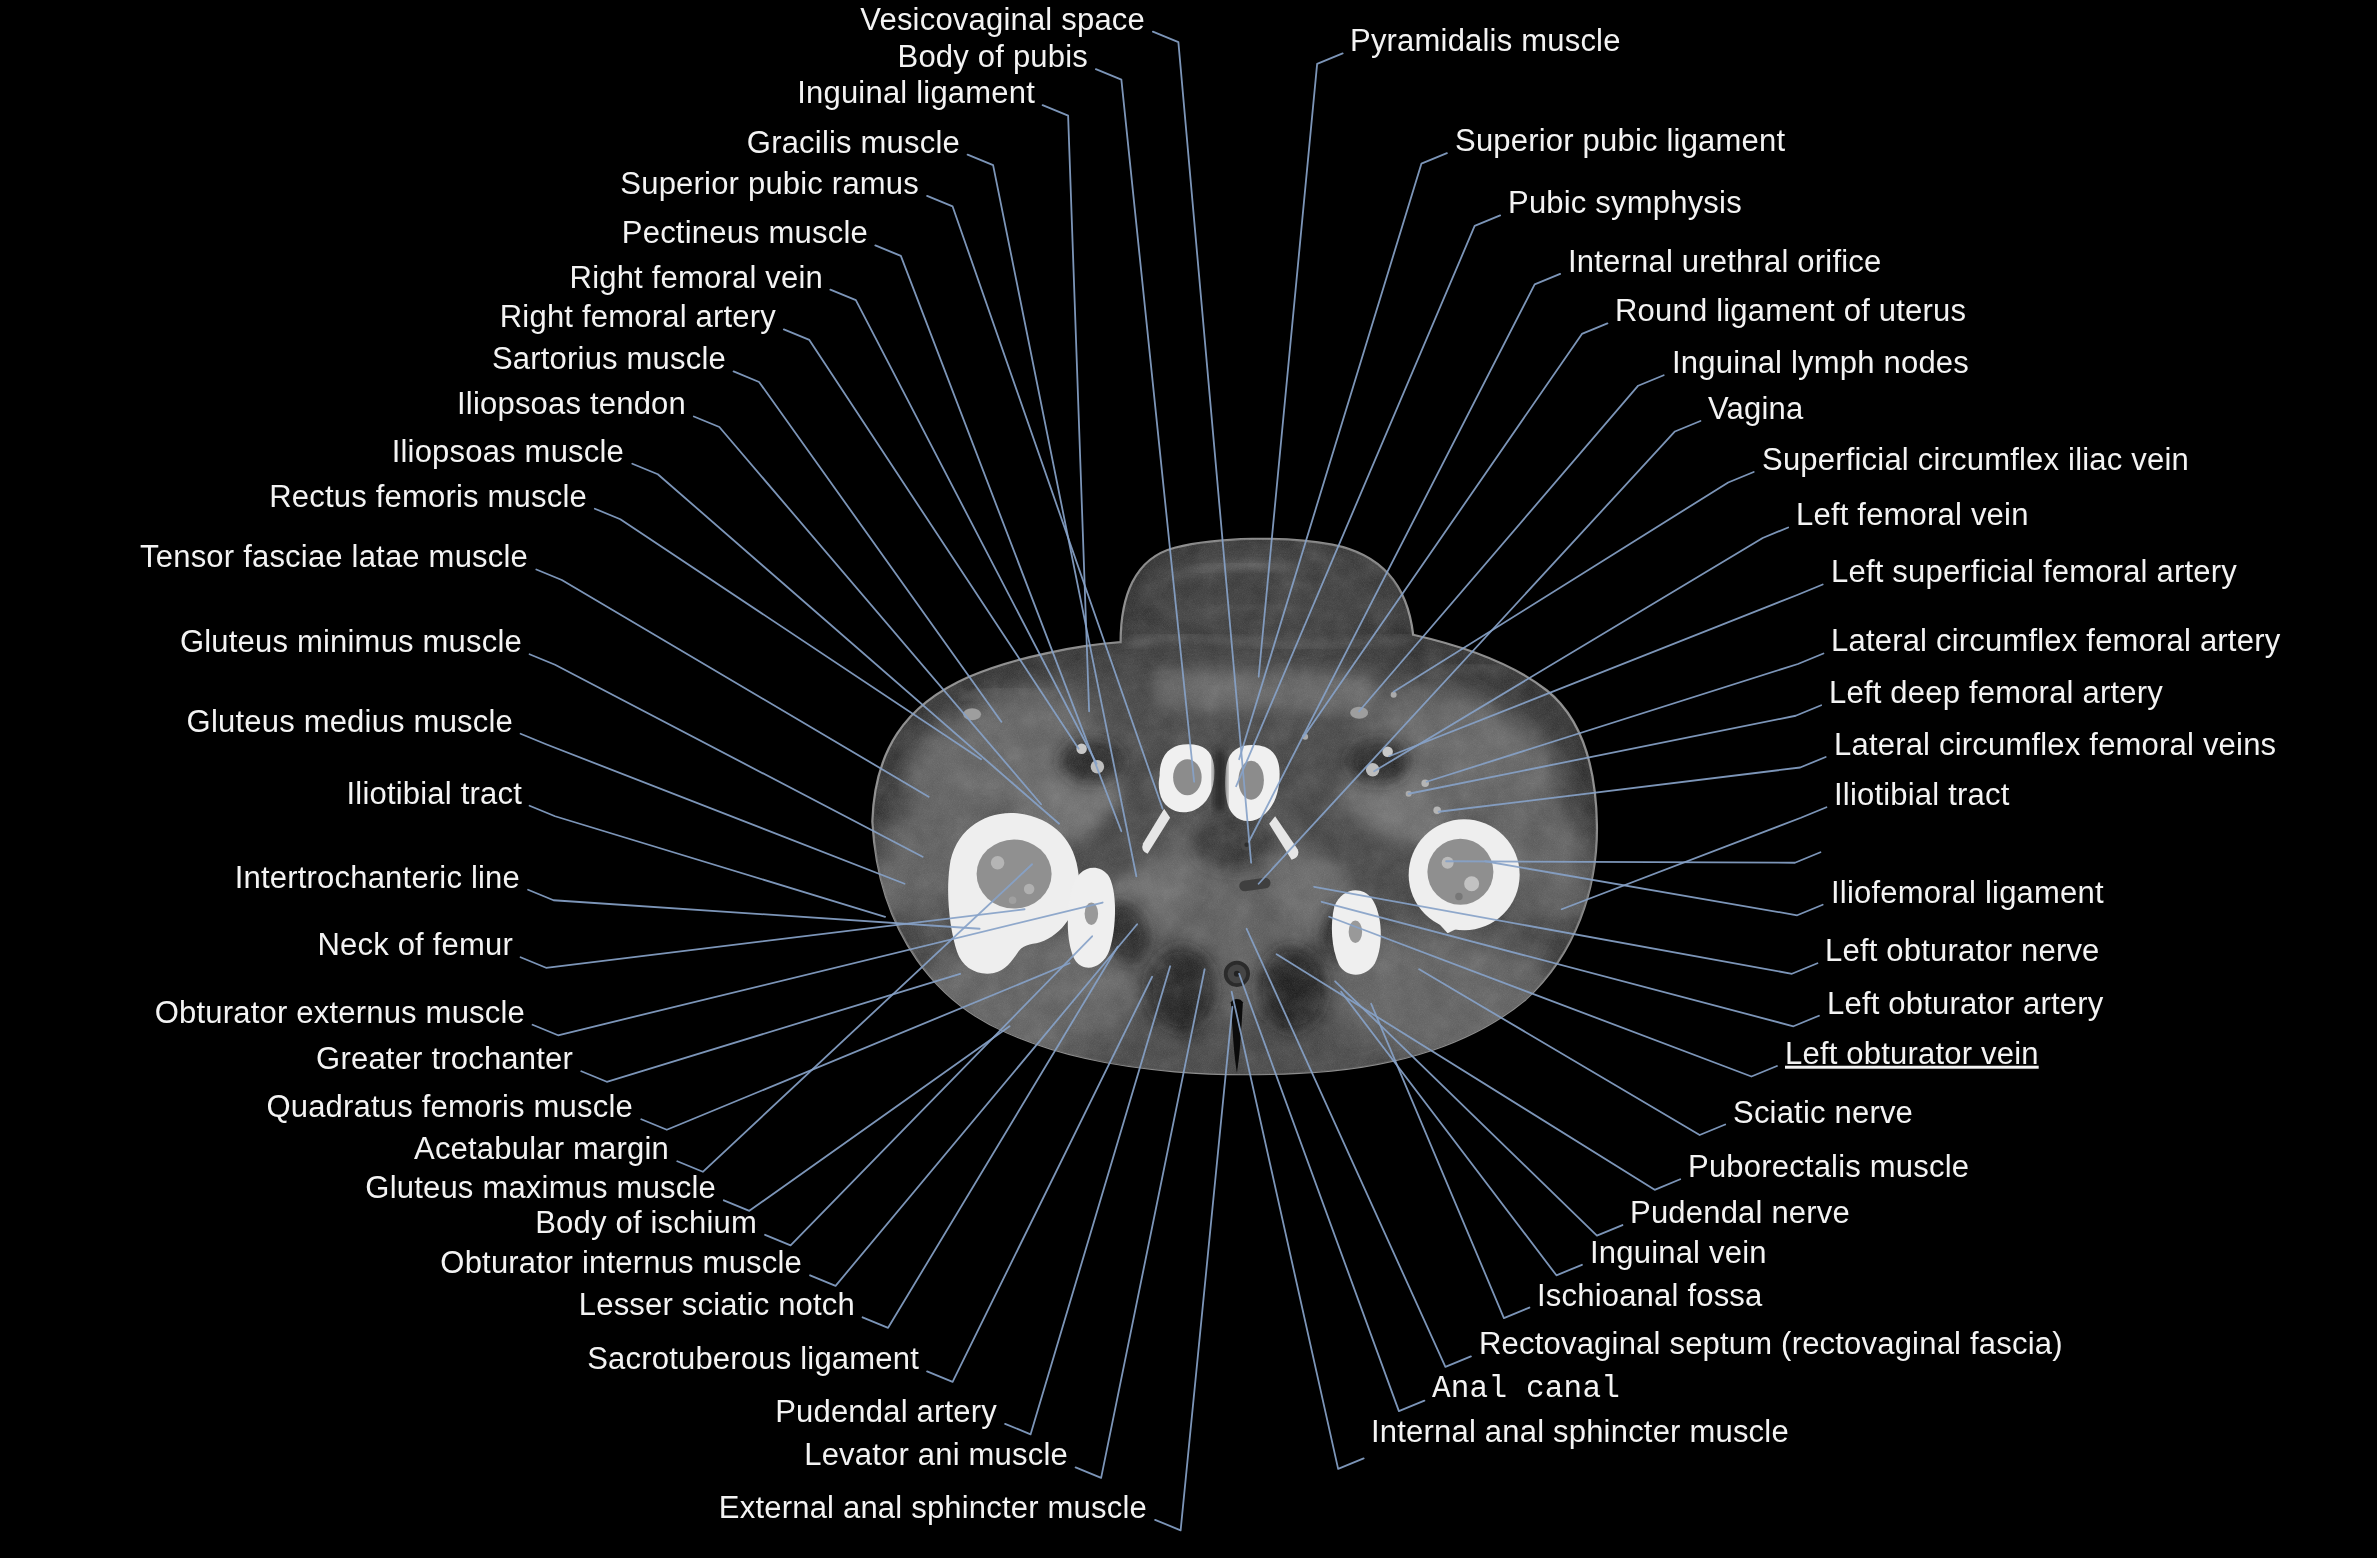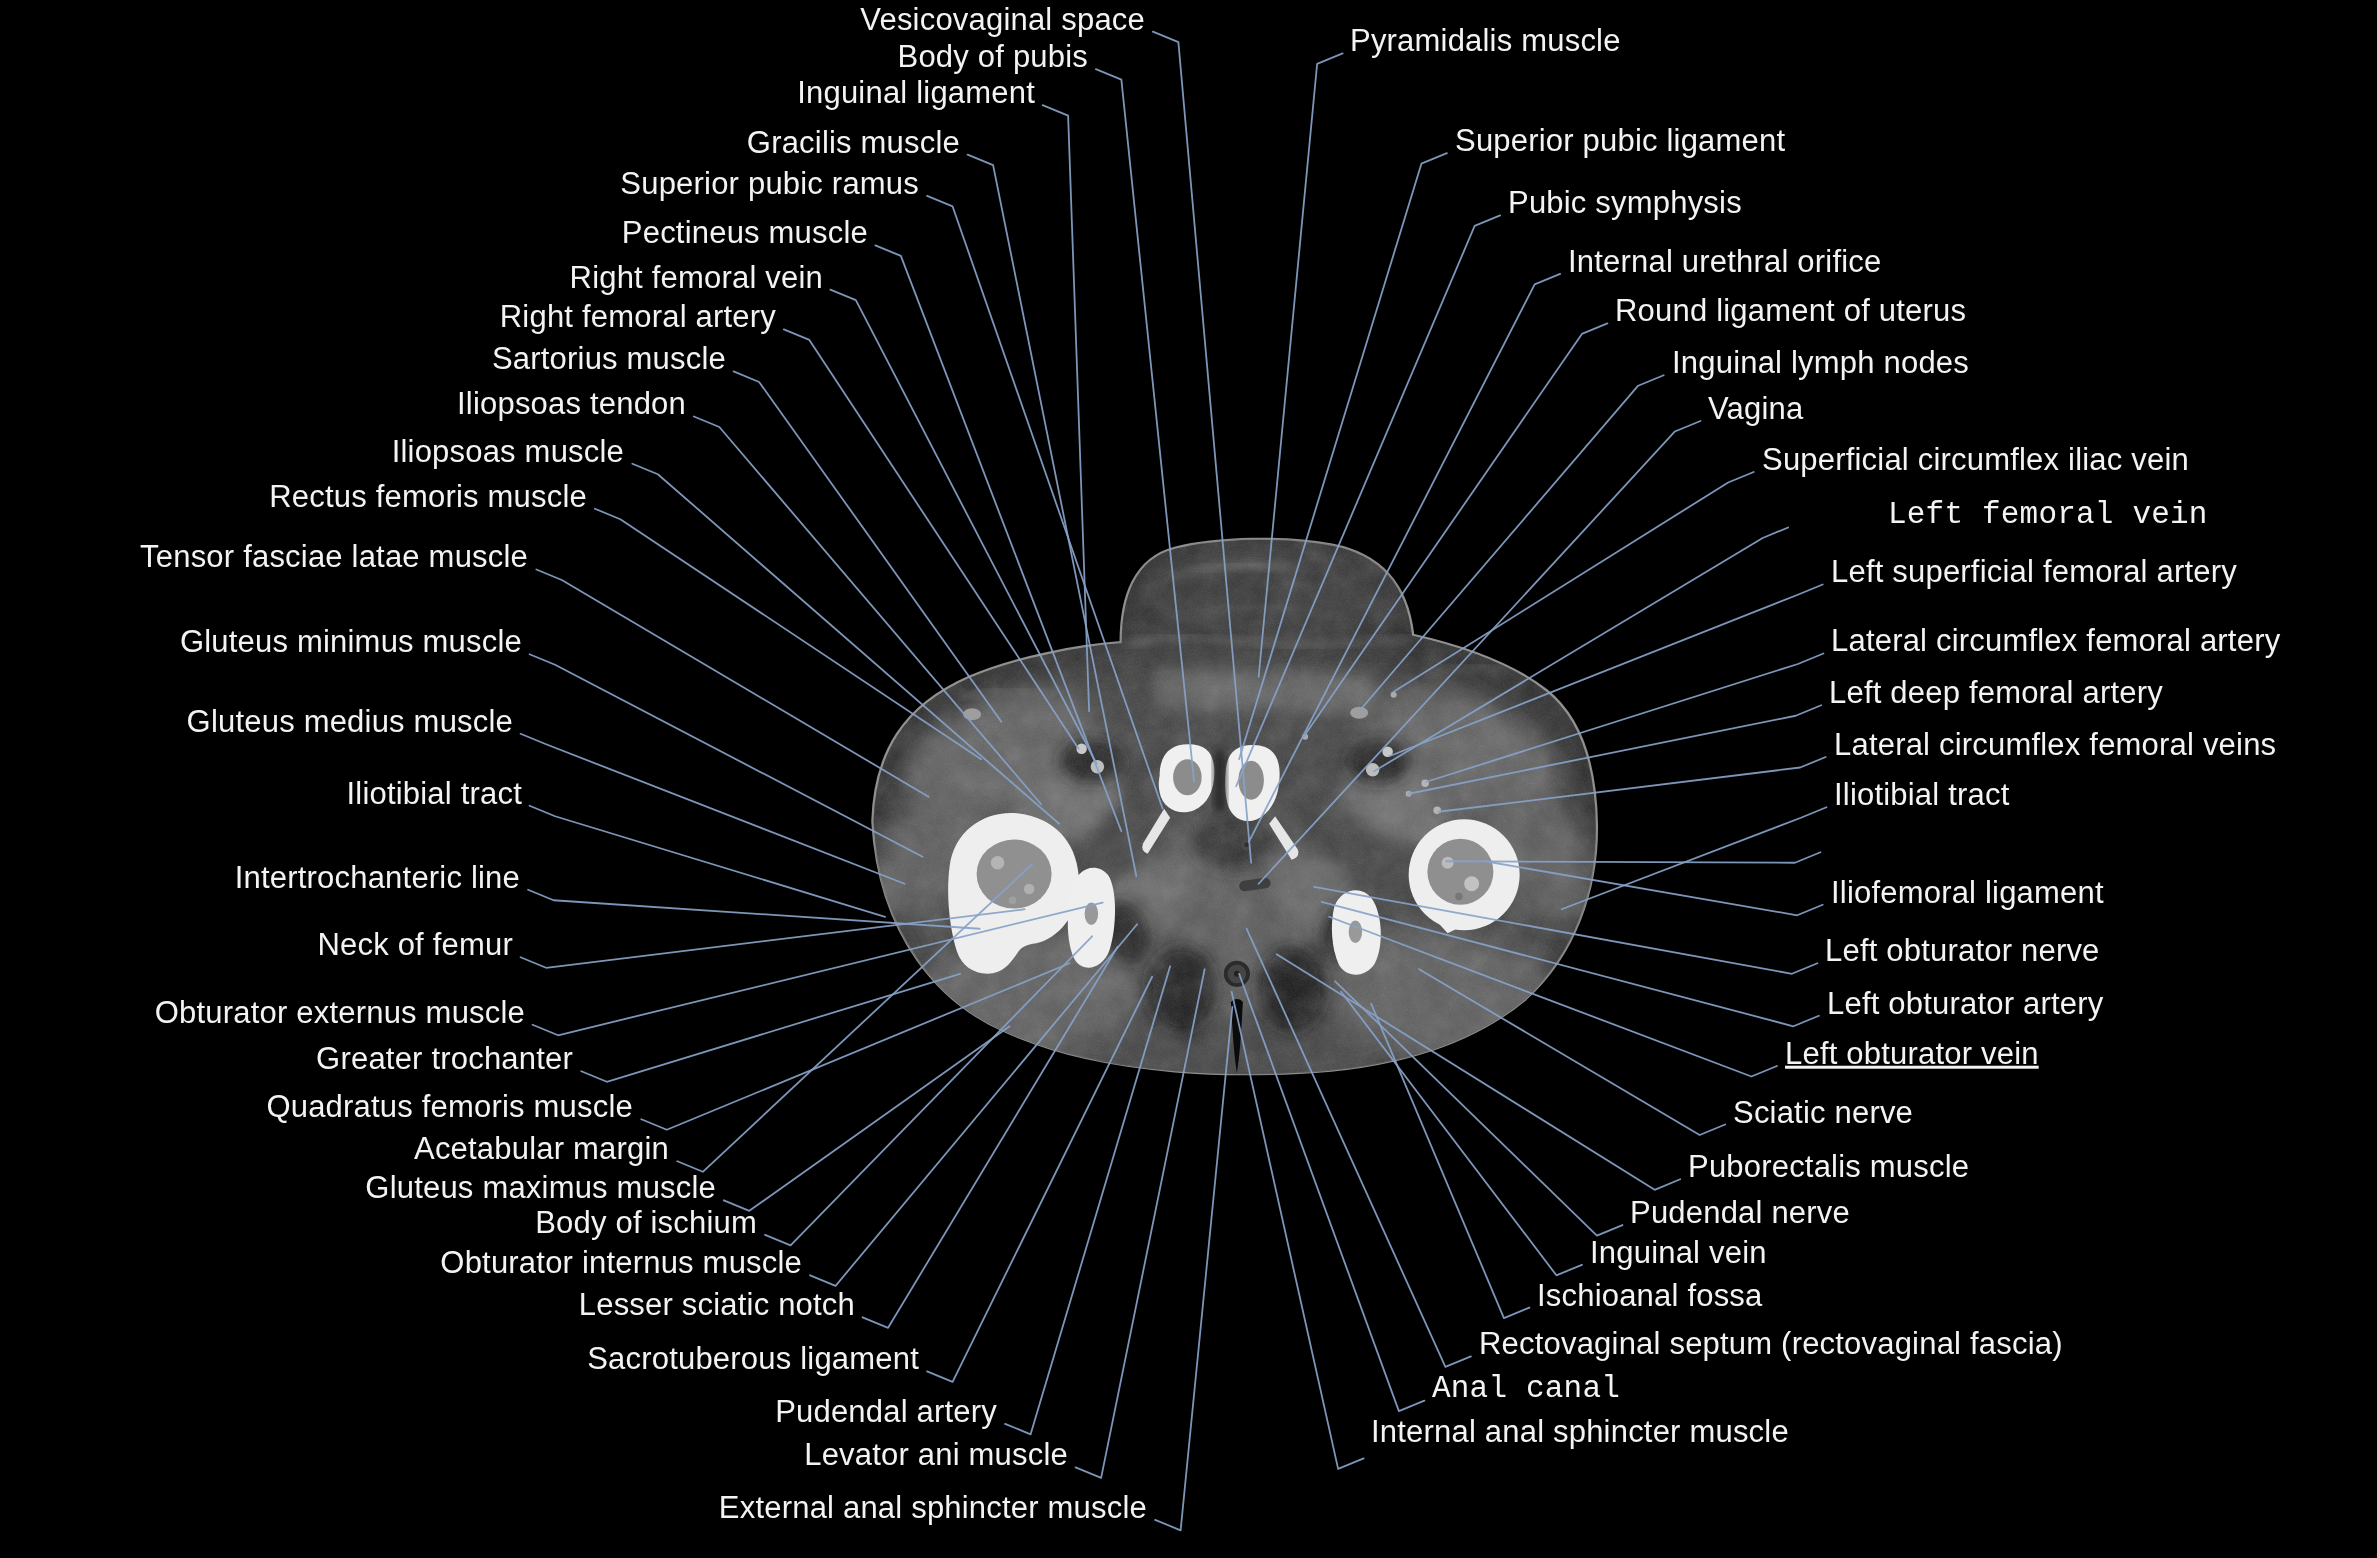--- a/index.html
+++ b/index.html
@@ -271,21 +271,21 @@
       <div class="anat-label left" style="right: 1309px; top: 1455px;">Levator ani muscle</div>
       <div class="anat-label left" style="right: 1230px; top: 1508px;">External anal sphincter muscle</div>
       <div class="anat-label right" style="left: 1350px; top: 41px;">Pyramidalis muscle</div>
       <div class="anat-label right" style="left: 1455px; top: 141px;">Superior pubic ligament</div>
       <div class="anat-label right" style="left: 1508px; top: 203px;">Pubic symphysis</div>
       <div class="anat-label right" style="left: 1568px; top: 262px;">Internal urethral orifice</div>
       <div class="anat-label right" style="left: 1615px; top: 311px;">Round ligament of uterus</div>
       <div class="anat-label right" style="left: 1672px; top: 363px;">Inguinal lymph nodes</div>
       <div class="anat-label right" style="left: 1708px; top: 409px;">Vagina</div>
       <div class="anat-label right" style="left: 1762px; top: 460px;">Superficial circumflex iliac vein</div>
-      <div class="anat-label right" style="left: 1888px; top: 515px; font-family: Liberation Mono, monospace;">Left femoral vein</div>
+      <div class="anat-label right" style="left: 1796px; top: 515px;">Left femoral vein</div>
       <div class="anat-label right" style="left: 1831px; top: 572px;">Left superficial femoral artery</div>
       <div class="anat-label right" style="left: 1831px; top: 641px;">Lateral circumflex femoral artery</div>
       <div class="anat-label right" style="left: 1829px; top: 693px;">Left deep femoral artery</div>
       <div class="anat-label right" style="left: 1834px; top: 745px;">Lateral circumflex femoral veins</div>
       <div class="anat-label right" style="left: 1834px; top: 795px;">Iliotibial tract</div>
       <div class="anat-label right" style="left: 1831px; top: 893px;">Iliofemoral ligament</div>
       <div class="anat-label right" style="left: 1825px; top: 951px;">Left obturator nerve</div>
       <div class="anat-label right" style="left: 1827px; top: 1004px;">Left obturator artery</div>
       <div class="anat-label right" style="left: 1785px; top: 1054px; text-decoration: underline;">Left obturator vein</div>
       <div class="anat-label right" style="left: 1733px; top: 1113px;">Sciatic nerve</div>

